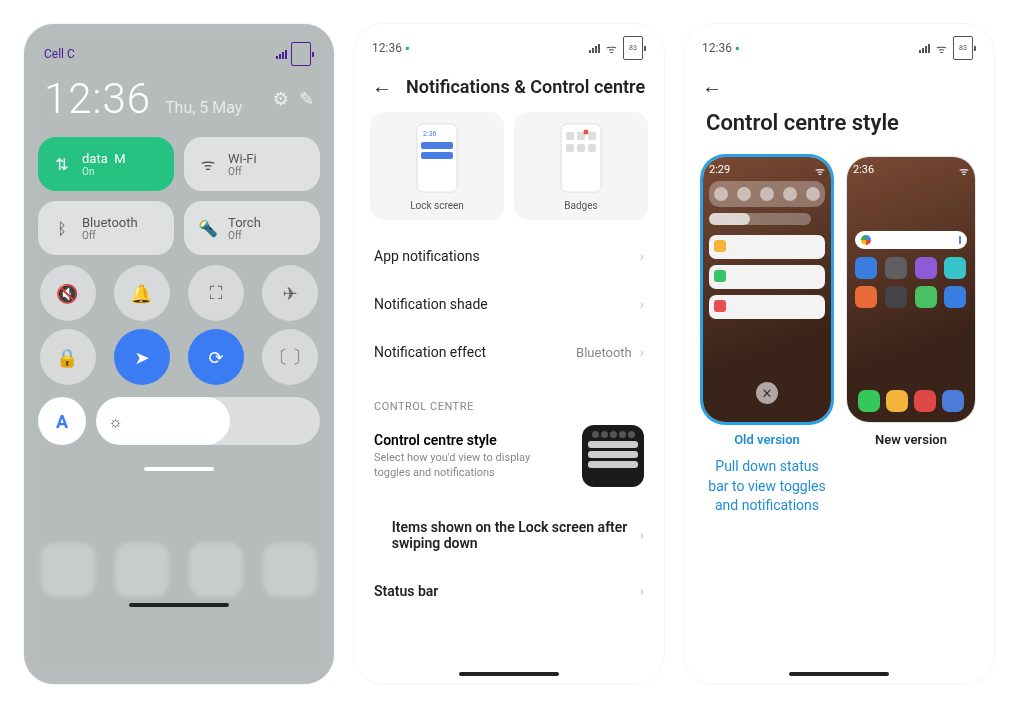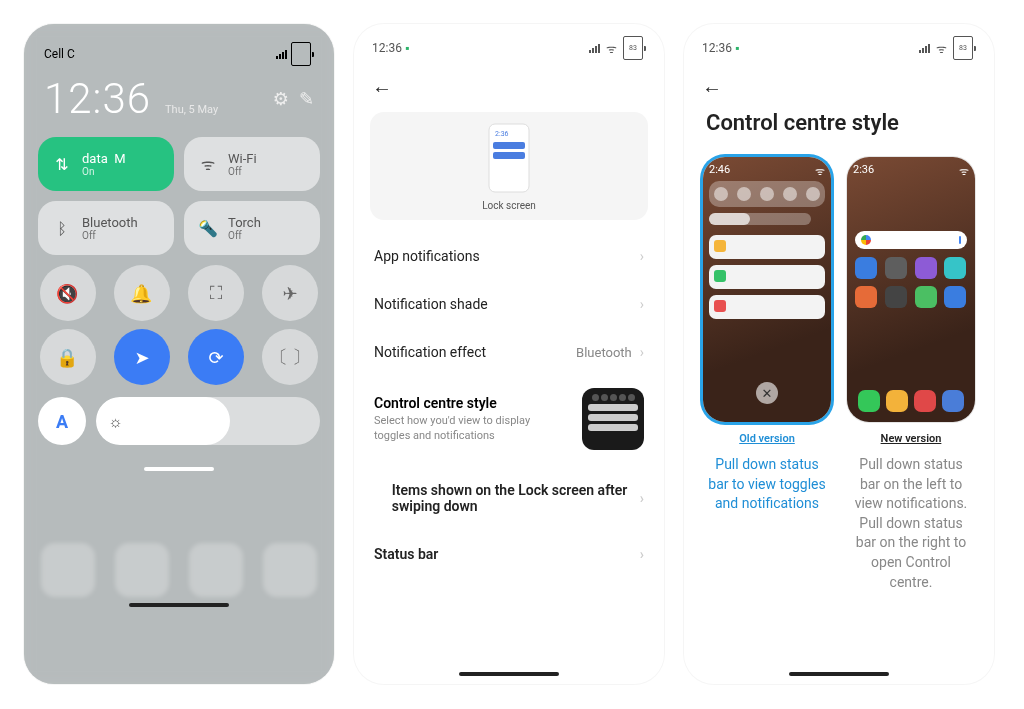--- a/index.html
+++ b/index.html
@@ -12,25 +12,25 @@
   }
   *{box-sizing:border-box;font-family:-apple-system,Segoe UI,Roboto,Helvetica,Arial,sans-serif;}
   body{margin:0;background:#fff;width:1024px;height:709px;overflow:hidden;}
   .wrap{display:flex;gap:20px;padding:24px 24px 0 24px;align-items:flex-start;height:100%;}
   .phone{flex:0 0 310px;border-radius:30px;overflow:hidden;height:660px;position:relative;background:#fff;box-shadow:0 0 0 1px rgba(0,0,0,0.04);}
   .phone.cc{background:#b9bebf;padding:14px 14px 0 14px;color:#fff;}
   .phone.cc .blurback{position:absolute;inset:0;background:#b6bbbc;filter:blur(6px);}
   .phone.cc>*{position:relative;}
 
   
-  .cc-statusbar{display:flex;justify-content:space-between;align-items:center;font-size:12px;color:#000000;padding:4px 6px 2px;}
+  .cc-statusbar{display:flex;justify-content:space-between;align-items:center;font-size:12px;color:#4c1d95;padding:4px 6px 2px;}
   .cc-status-icons{display:flex;gap:4px;align-items:center;}
   .cc-timebar{display:flex;align-items:center;justify-content:space-between;padding:6px 6px 14px;}
   .cc-time{font-size:42px;font-weight:300;letter-spacing:1px;}
-  .cc-date{font-size:11px;color:#e8e8e8;margin-left:8px;}
+  .cc-date{font-size:16px;color:#e8e8e8;margin-left:8px;}
   .cc-actions{display:flex;gap:10px;color:#eee;font-size:18px;}
   .tile-row{display:flex;gap:10px;margin-bottom:10px;}
   .tile{flex:1;background:rgba(255,255,255,.55);border-radius:18px;padding:14px 14px;display:flex;align-items:center;gap:10px;color:#555;}
   .tile.on{background:var(--accent-green);color:#fff;}
   .tile .t-ic{width:20px;text-align:center;font-size:16px;}
   .tile .t-txt .lbl{font-size:13px;font-weight:400;}
   .tile .t-txt .st{font-size:10px;opacity:.8;}
   .round-row{display:flex;justify-content:space-between;margin:8px 2px;}
   .rbtn{width:56px;height:56px;border-radius:50%;background:rgba(255,255,255,.45);display:flex;align-items:center;justify-content:center;color:#666;font-size:18px;}
   .rbtn.blue{background:var(--accent-blue);color:#fff;}
@@ -66,21 +66,21 @@
   .style-thumb .dots span{width:7px;height:7px;border-radius:50%;background:#555;}
   .style-thumb .bar{height:7px;background:#ccc;border-radius:3px;}
   .homebar2{position:absolute;left:50%;transform:translateX(-50%);bottom:8px;width:100px;height:4px;border-radius:2px;background:#222;}
 
   
   .title3{font-size:22px;font-weight:600;padding:12px 22px 22px;color:#222;}
   .opt-row{display:flex;gap:14px;padding:0 18px;}
   .opt{flex:1;display:flex;flex-direction:column;align-items:center;gap:10px;}
   .opt .frame{width:128px;height:265px;border-radius:22px;background:linear-gradient(160deg,#7a4a34,#3a2319 70%);position:relative;overflow:hidden;box-shadow:0 0 0 1px rgba(0,0,0,.1);}
   .opt.sel .frame{box-shadow:0 0 0 3px #29a3e8;}
-  .opt-lbl{font-size:11px;font-weight:600;color:#222;text-decoration:underline;}
+  .opt-lbl{font-size:13px;font-weight:600;color:#222;}
   .opt.sel .opt-lbl{color:#1f8ed6;}
   .opt-desc{font-size:14px;color:var(--sub);text-align:center;line-height:1.4;padding:0 4px;}
   .opt.sel .opt-desc{color:#1f8ed6;}
   
   .ov-top{position:absolute;top:6px;left:6px;right:6px;color:#fff;font-size:11px;display:flex;justify-content:space-between;}
   .ov-dots{position:absolute;top:24px;left:6px;right:6px;height:26px;background:rgba(255,255,255,.3);border-radius:10px;display:flex;justify-content:space-around;align-items:center;}
   .ov-dots span{width:14px;height:14px;border-radius:50%;background:rgba(255,255,255,.5);}
   .ov-sl{position:absolute;top:56px;left:6px;width:80%;height:12px;background:rgba(255,255,255,.3);border-radius:6px;}
   .ov-sl::after{content:"";position:absolute;left:0;top:0;bottom:0;width:40%;background:rgba(255,255,255,.7);border-radius:6px;}
   .ov-card{position:absolute;left:6px;right:6px;height:24px;background:#f3f3f3;border-radius:7px;}
@@ -222,49 +222,64 @@
         <span>ᯤ</span>
         <span class="battery">
             <span class="bbox">83</span>
             <span class="cap"></span>
           </span>
       </span>
     </div>
 
     <div class="hdr">
       <span class="back">←</span>
+      <span>Notifications &amp; Control centre</span>
     </div>
 
     <div class="card-row">
       <div class="card">
         <svg viewBox="0 0 48 72">
             <rect x="4" y="2" width="40" height="68" rx="6" fill="#fff" stroke="#ddd"></rect>
             <text x="10" y="14" font-size="7" fill="#4a7de0">2:36</text>
             <rect x="8" y="20" width="32" height="7" rx="2" fill="#4a7de0"></rect>
             <rect x="8" y="30" width="32" height="7" rx="2" fill="#4a7de0"></rect>
           </svg>
         <span class="card-lbl">Lock screen</span>
       </div>
+      <div class="card">
+        <svg viewBox="0 0 48 72">
+            <rect x="4" y="2" width="40" height="68" rx="6" fill="#fff" stroke="#ddd"></rect>
+          <rect x="9" y="10" width="8" height="8" rx="2" fill="#ddd"></rect>
+            <rect x="20" y="10" width="8" height="8" rx="2" fill="#ddd"></rect>
+            <circle cx="29" cy="10" r="2.5" fill="#e85050"></circle>
+            <rect x="31" y="10" width="8" height="8" rx="2" fill="#ddd"></rect>
+          <rect x="9" y="22" width="8" height="8" rx="2" fill="#ddd"></rect>
+            <rect x="20" y="22" width="8" height="8" rx="2" fill="#ddd"></rect>
+            <rect x="31" y="22" width="8" height="8" rx="2" fill="#ddd"></rect>
+        </svg>
+        <span class="card-lbl">Badges</span>
+      </div>
     </div>
 
     <div class="list">
       <div class="row">
         <span>App notifications</span>
         <span class="chev">›</span>
       </div>
       <div class="row">
         <span>Notification shade</span>
         <span class="chev">›</span>
       </div>
       <div class="row">
         <span>Notification effect</span>
         <span><span class="val">Bluetooth</span><span class="chev">›</span></span>
       </div>
     </div>
 
+    <div class="section-lbl">CONTROL CENTRE</div>
 
     <div class="style-row">
       <div class="style-txt">
         <div class="ttl">Control centre style</div>
         <div class="sub">Select how you'd view to display toggles and notifications</div>
       </div>
       <div class="style-thumb">
         <div class="dots">
             <span></span>
             <span></span>
@@ -310,21 +325,21 @@
 
     <div class="hdr" style="padding-bottom:0;">
       <span class="back">←</span>
     </div>
     <div class="title3">Control centre style</div>
 
     <div class="opt-row">
       <div class="opt sel">
         <div class="frame">
           <div class="ov-top">
-              <span>2:46</span>
+              <span>2:29</span>
               <span>ᯤ</span>
             </div>
           <div class="ov-dots">
               <span></span>
               <span></span>
               <span></span>
               <span></span>
               <span></span>
             </div>
           <div class="ov-sl"></div>
@@ -364,20 +379,19 @@
               <div class="nv-ic" style="background: rgb(58, 125, 224);"></div>
             </div>
           <div class="nv-dock" id="nv-dock">
               <div class="nv-ic" style="background: rgb(52, 199, 89);"></div>
               <div class="nv-ic" style="background: rgb(243, 178, 58);"></div>
               <div class="nv-ic" style="background: rgb(224, 72, 72);"></div>
               <div class="nv-ic" style="background: rgb(74, 125, 216);"></div>
             </div>
         </div>
         <div class="opt-lbl">New version</div>
-        <div class="opt-desc">Pull down status bar on the left to view notifications. Pull down status bar on the right to open Control centre.</div>
       </div>
     </div>
 
     <div class="homebar2"></div>
   </div>
 
 </div>
 
 </body></html>

